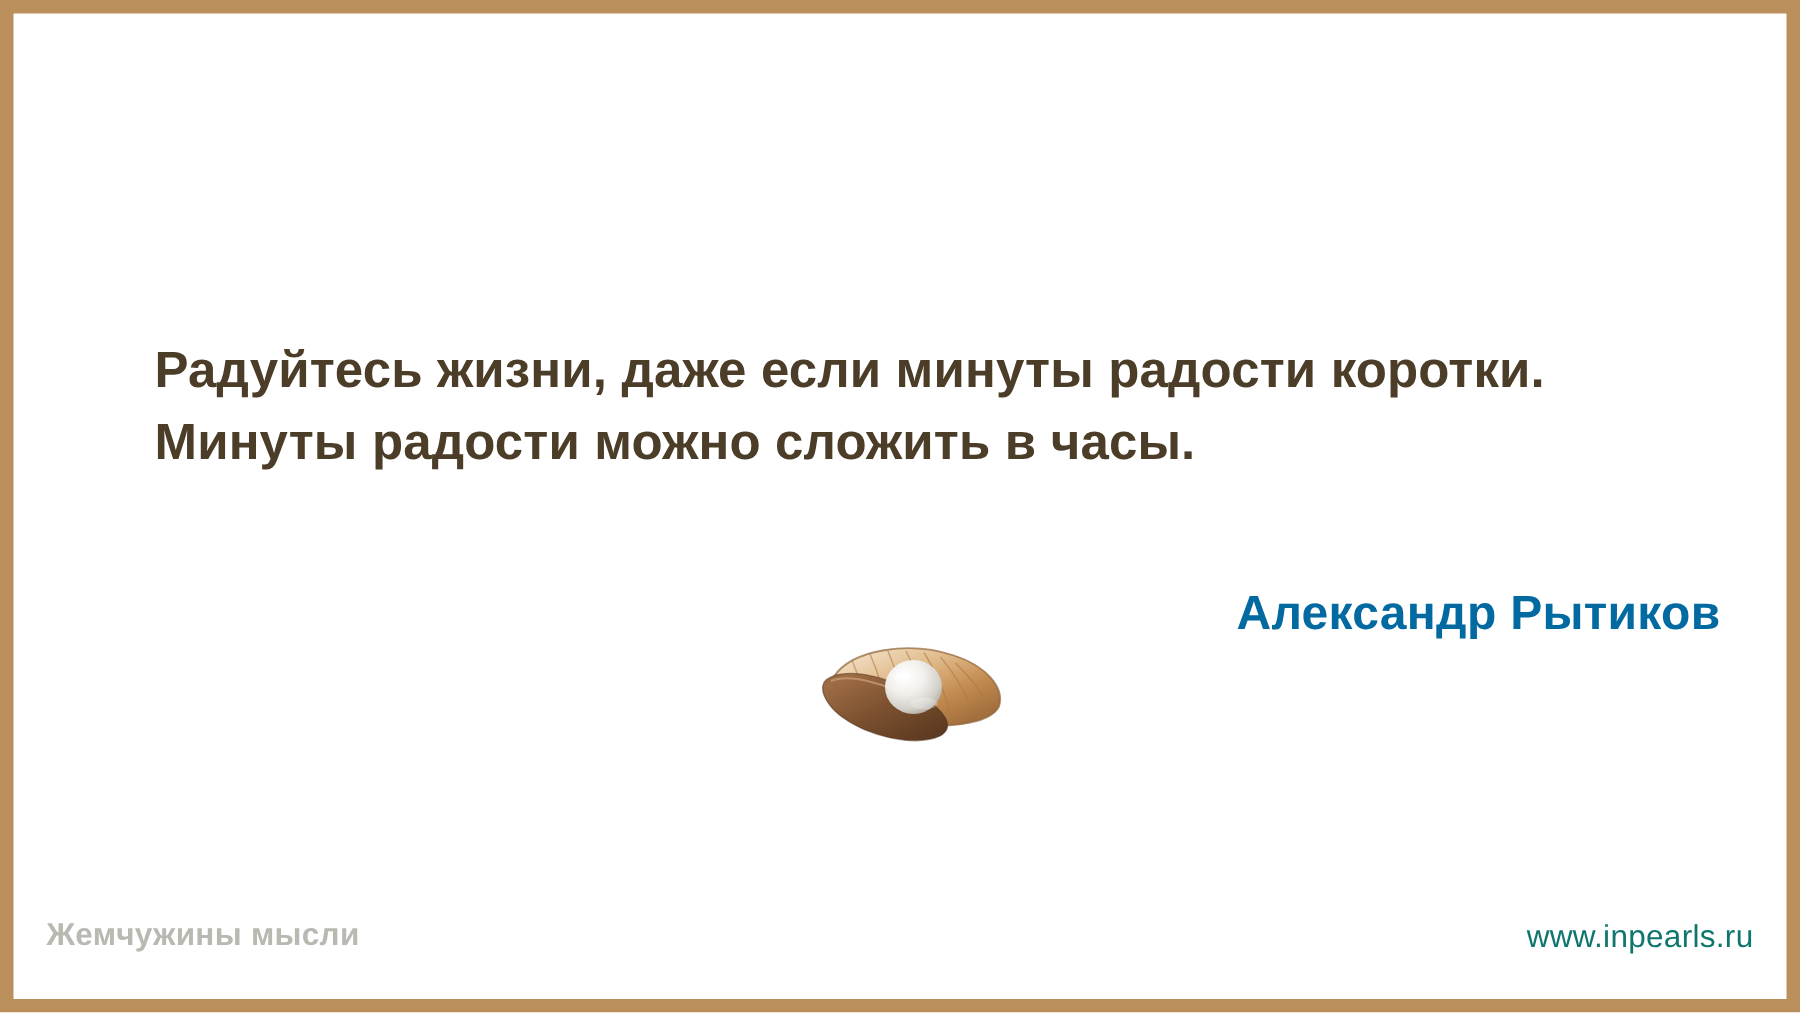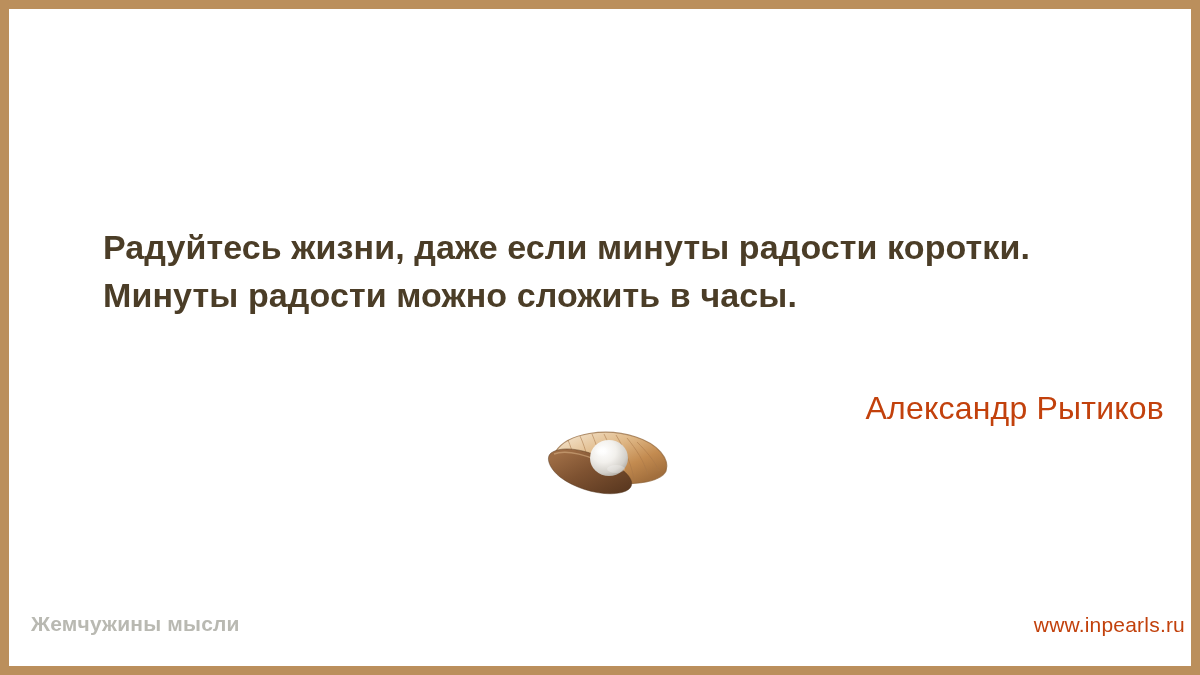--- a/index.html
+++ b/index.html
@@ -27,25 +27,25 @@
     width: 1012px;
     font-size: 34px;
     font-weight: bold;
     line-height: 48px;
     color: #4b3d27;
     letter-spacing: 0.1px;
     white-space: pre-line;
   }
   .author {
     position: absolute;
-    right: 27px;
+    right: 44px;
     top: 381px;
     font-size: 32px;
-    font-weight: normal;
-    color: #c2410c;
+    font-weight: bold;
+    color: #0369a1;
     text-align: right;
     letter-spacing: 0.2px;
   }
   .emblem {
     position: absolute;
     left: 531px;
     top: 416px;
     width: 132px;
     height: 72px;
   }
@@ -61,25 +61,25 @@
     position: absolute;
     left: 22px;
     top: 0;
     font-size: 21px;
     font-weight: bold;
     color: #b9b9b2;
     letter-spacing: 0.2px;
   }
   .footer-url {
     position: absolute;
-    right: 6px;
+    right: 22px;
     top: 1px;
     font-size: 21px;
     font-weight: normal;
-    color: #c2410c;
+    color: #0f766e;
     letter-spacing: 0.2px;
   }
 </style>
 </head>
 <body>
 
 <div class="card">
 
   <div class="quote">Радуйтесь жизни, даже если минуты радости коротки. Минуты радости можно сложить в часы.</div>
 

